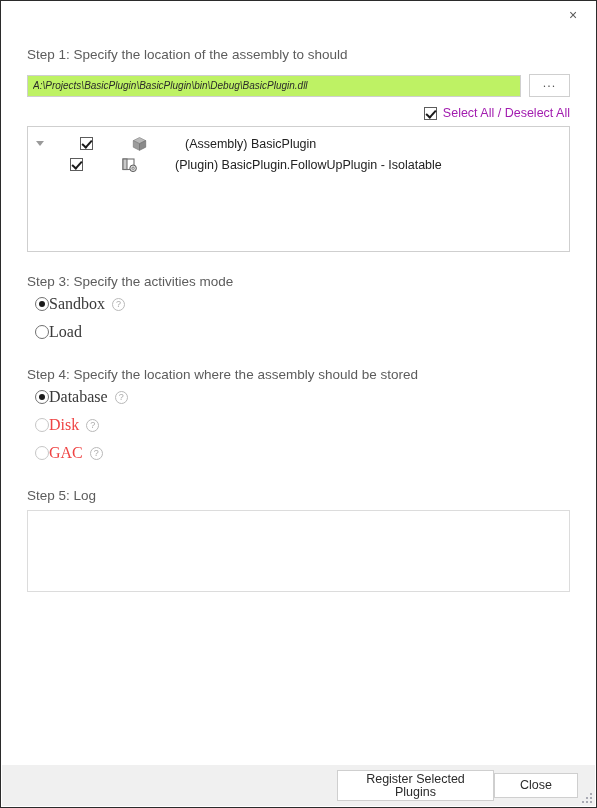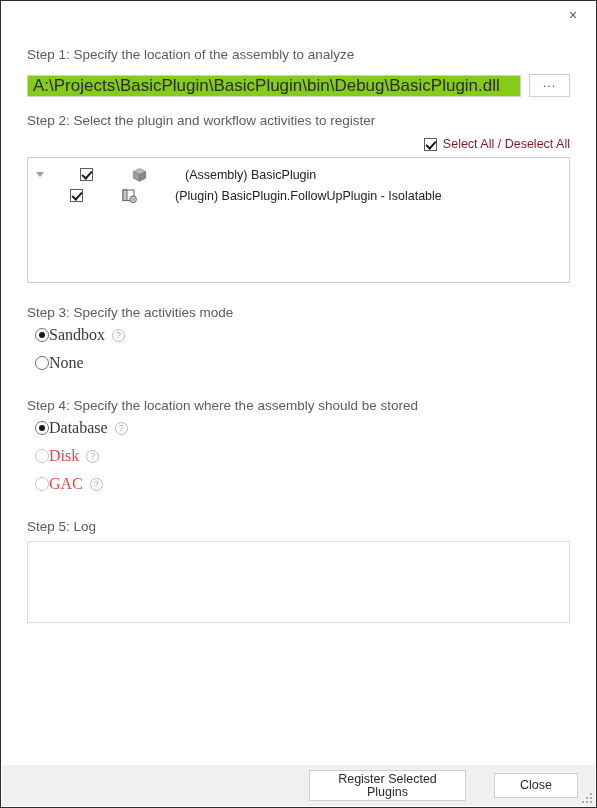--- a/index.html
+++ b/index.html
@@ -66,26 +66,27 @@
     align-items: center;
   }
   .path-row {
     margin-top: 12px;
   }
   .text-input {
     flex: 1;
     height: 22px;
     box-sizing: border-box;
     border: 1px solid #cfcfcf;
-    background: #84cc16;
-    font-size: 17px;
+    background: #bef264;
+    font-size: 10px;
     color: #2a2a2a;
     padding: 1px 5px;
     font-family: "Liberation Sans", sans-serif;
     outline: none;
+    font-style: italic;
   }
   .btn {
     box-sizing: border-box;
     background: #ffffff;
     border: 1px solid #cfcfcf;
     font-size: 12.5px;
     color: #2b2b2b;
     font-family: "Liberation Sans", sans-serif;
     cursor: pointer;
     height: 23px;
@@ -133,21 +134,21 @@
     left: 3px;
     top: 0px;
     width: 4px;
     height: 8px;
     border: solid #1a1a1a;
     border-width: 0 2px 2px 0;
     transform: rotate(42deg);
   }
   .selectall-text {
     font-size: 12.5px;
-    color: #7f1d1d;
+    color: #a21caf;
     margin-left: 6px;
   }
   .tree {
     margin-top: 6px;
     height: 126px;
     box-sizing: border-box;
     border: 1px solid #cfcfcf;
     background: #ffffff;
     padding: 6px 4px;
     overflow: auto;
@@ -256,21 +257,21 @@
     background: #f0f0f0;
     display: flex;
     align-items: center;
     justify-content: flex-end;
     padding-right: 17px;
     box-sizing: border-box;
   }
   .btn-register {
     width: 157px;
     height: 31px;
-    margin-right: 28px;
+    margin-right: 0;
   }
   .btn-close {
     width: 84px;
     height: 25px;
   }
   .grip {
     position: absolute;
     right: 3px;
     bottom: 3px;
     width: 12px;
@@ -288,29 +289,28 @@
 
 <div class="window">
 
   <div class="titlebar">
     <button class="close-btn">×</button>
   </div>
 
   <div class="content">
 
 
-    <div class="step-label" style="margin-top:18px;">Step 1: Specify the location of the assembly to analyze</div>
+    <div class="step-label" style="margin-top:18px;">Step 1: Specify the location of the assembly to should</div>
 
     <div class="row path-row">
       <input class="text-input" type="text" value="A:\Projects\BasicPlugin\BasicPlugin\bin\Debug\BasicPlugin.dll" style="">
       <button class="btn btn-browse">...</button>
     </div>
 
 
-    <div class="step-label step2-label">Step 2: Select the plugin and workflow activities to register</div>
 
     <div class="selectall-row">
       <span class="cb checked"></span>
       <span class="selectall-text">Select All / Deselect All</span>
     </div>
 
     <div class="tree">
 
       <div class="tree-node">
         <span class="expander">
@@ -345,21 +345,21 @@
     <div class="step-label section-gap">Step 3: Specify the activities mode</div>
 
     <div class="radio-row">
       <span class="radio selected"></span>
       <span class="radio-label">Sandbox</span>
       <span class="help-icon">?</span>
     </div>
 
     <div class="radio-row">
       <span class="radio"></span>
-      <span class="radio-label">None</span>
+      <span class="radio-label">Load</span>
     </div>
 
     <div class="step-label section-gap">Step 4: Specify the location where the assembly should be stored</div>
 
     <div class="radio-row">
       <span class="radio selected"></span>
       <span class="radio-label">Database</span>
       <span class="help-icon">?</span>
     </div>
 

